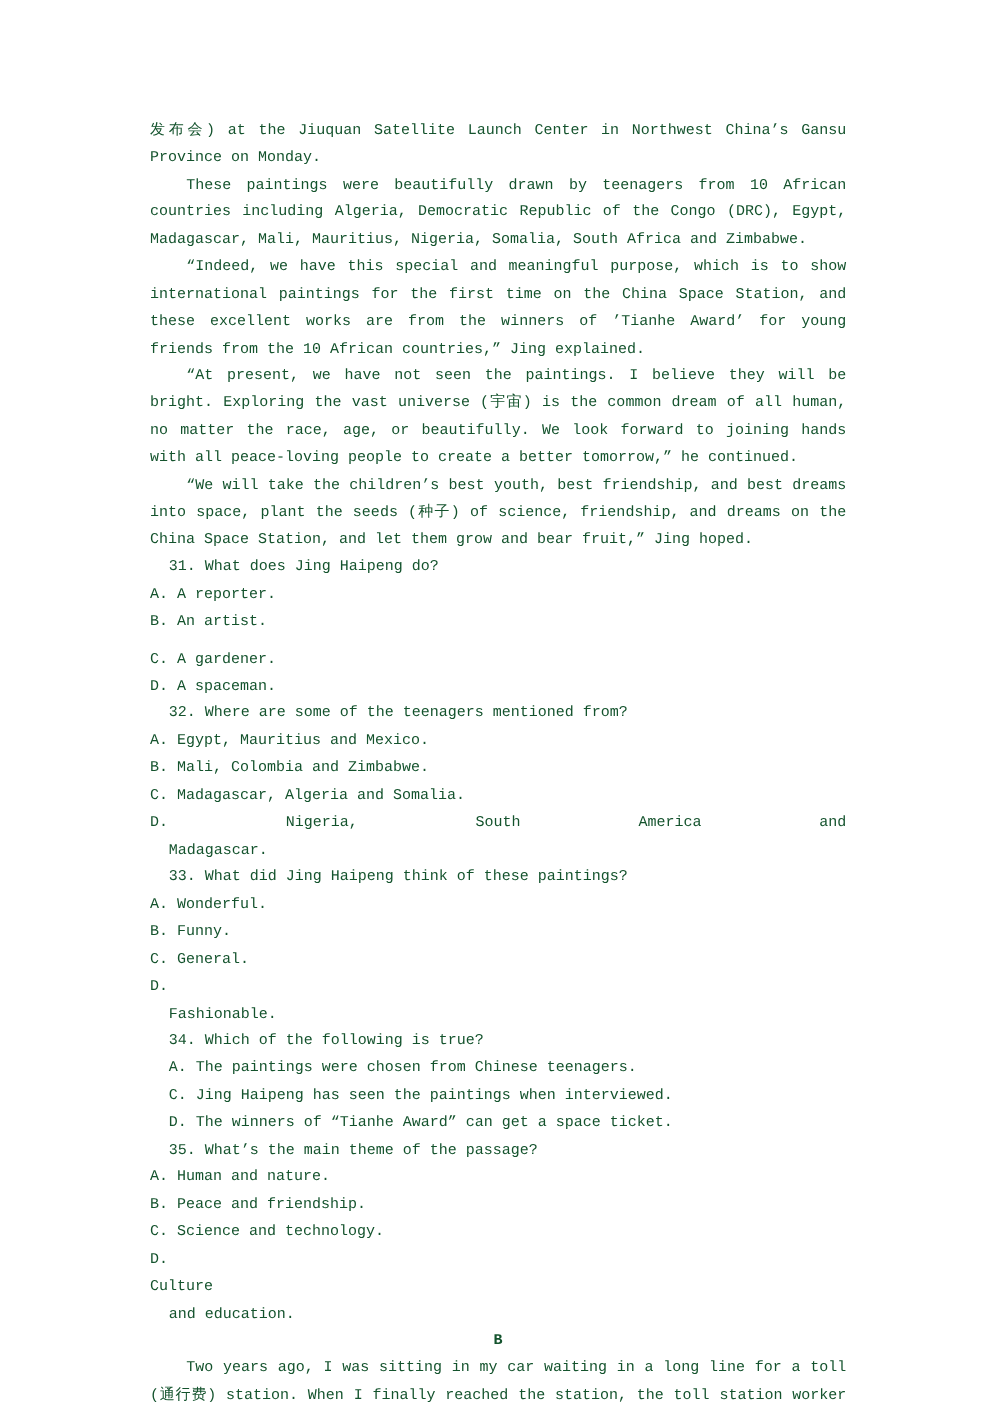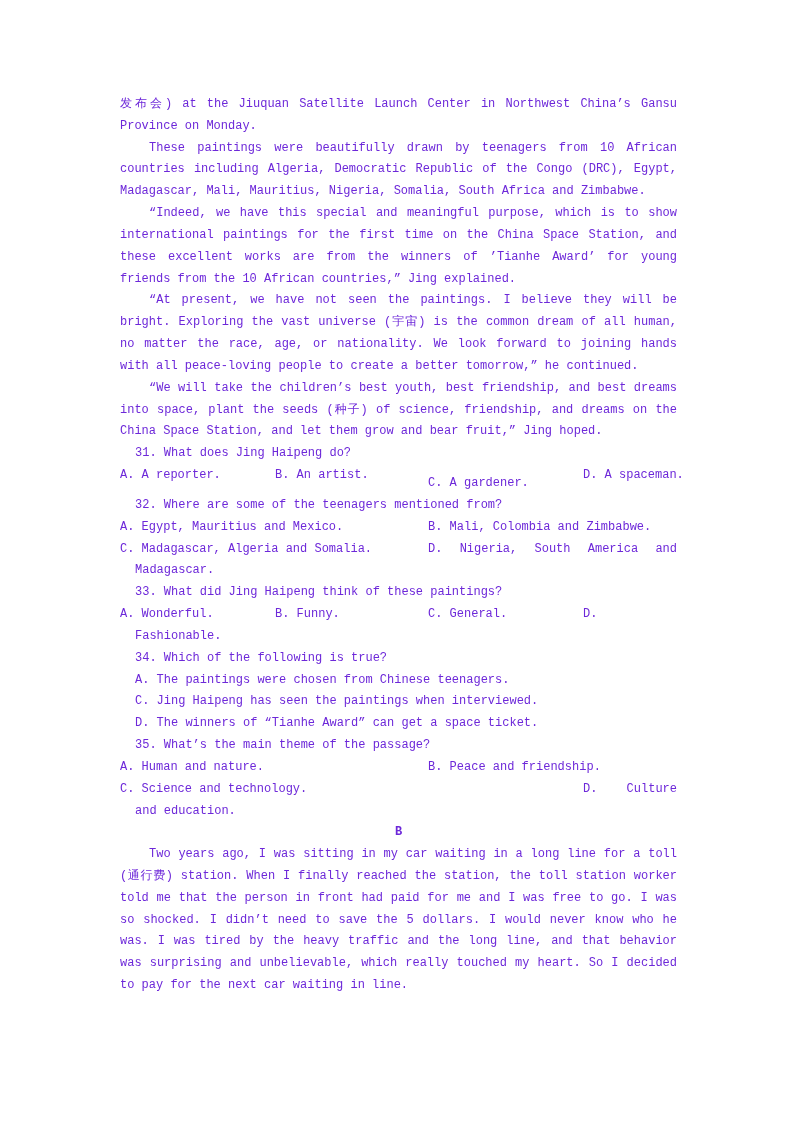--- a/index.html
+++ b/index.html
@@ -6,21 +6,21 @@
   html, body { background: #ffffff; }
   .page {
     position: relative;
     width: 794px;
     height: 1123px;
     margin: 0 auto;
     background: #ffffff;
     overflow: hidden;
     font-family: "Liberation Mono", "DejaVu Sans Mono", monospace;
     font-size: 12px;
-    color: #6d28d9;
+    color: #14532d;
     border-radius: 28px;
   }
   .content {
     position: absolute;
     left: 120px;
     top: 94px;
     width: 557px;
   }
   .para {
     text-align: justify;
@@ -28,20 +28,21 @@
   }
   .para.indent { text-indent: 29px; }
   .line {
     line-height: 21.83px;
     white-space: nowrap;
     margin-left: 15px;
   }
   .row {
     display: flex;
     line-height: 21.83px;
+    flex-direction: column;
   }
   .col {
     flex: none;
     white-space: nowrap;
     display: block;
   }
   .col.fill {
     flex: 1 1 auto;
     white-space: nowrap;
   }
@@ -57,21 +58,21 @@
   }
 </style>
 </head>
 <body>
 
 <div class="page">
   <div class="content">
       <p class="para">发布会) at the Jiuquan Satellite Launch Center in Northwest China’s Gansu Province on Monday.</p>
       <p class="para indent">These paintings were beautifully drawn by teenagers from 10 African countries including Algeria, Democratic Republic of the Congo (DRC), Egypt, Madagascar, Mali, Mauritius, Nigeria, Somalia, South Africa and Zimbabwe.</p>
       <p class="para indent">“Indeed, we have this special and meaningful purpose, which is to show international paintings for the first time on the China Space Station, and these excellent works are from the winners of ’Tianhe Award’ for young friends from the 10 African countries,” Jing explained.</p>
-      <p class="para indent">“At present, we have not seen the paintings. I believe they will be bright. Exploring the vast universe (宇宙) is the common dream of all human, no matter the race, age, or nationality. We look forward to joining hands with all peace-loving people to create a better tomorrow,” he continued.</p>
+      <p class="para indent">“At present, we have not seen the paintings. I believe they will be bright. Exploring the vast universe (宇宙) is the common dream of all human, no matter the race, age, or beautifully. We look forward to joining hands with all peace-loving people to create a better tomorrow,” he continued.</p>
       <p class="para indent">“We will take the children’s best youth, best friendship, and best dreams into space, plant the seeds (种子) of science, friendship, and dreams on the China Space Station, and let them grow and bear fruit,” Jing hoped.</p>
       <div class="line">31. What does Jing Haipeng do?</div>
       <div class="row">
         <span class="col" style="width: 155px;">A. A reporter.</span>
         <span class="col" style="width: 153px; font-family: Liberation Mono, monospace;">B. An artist.</span>
         <span class="col" style="width: 155px; margin-top: 8px;">C. A gardener.</span>
         <span class="col fill">D. A spaceman.</span>
       </div>
       <div class="line">32. Where are some of the teenagers mentioned from?</div>
       <div class="row">

